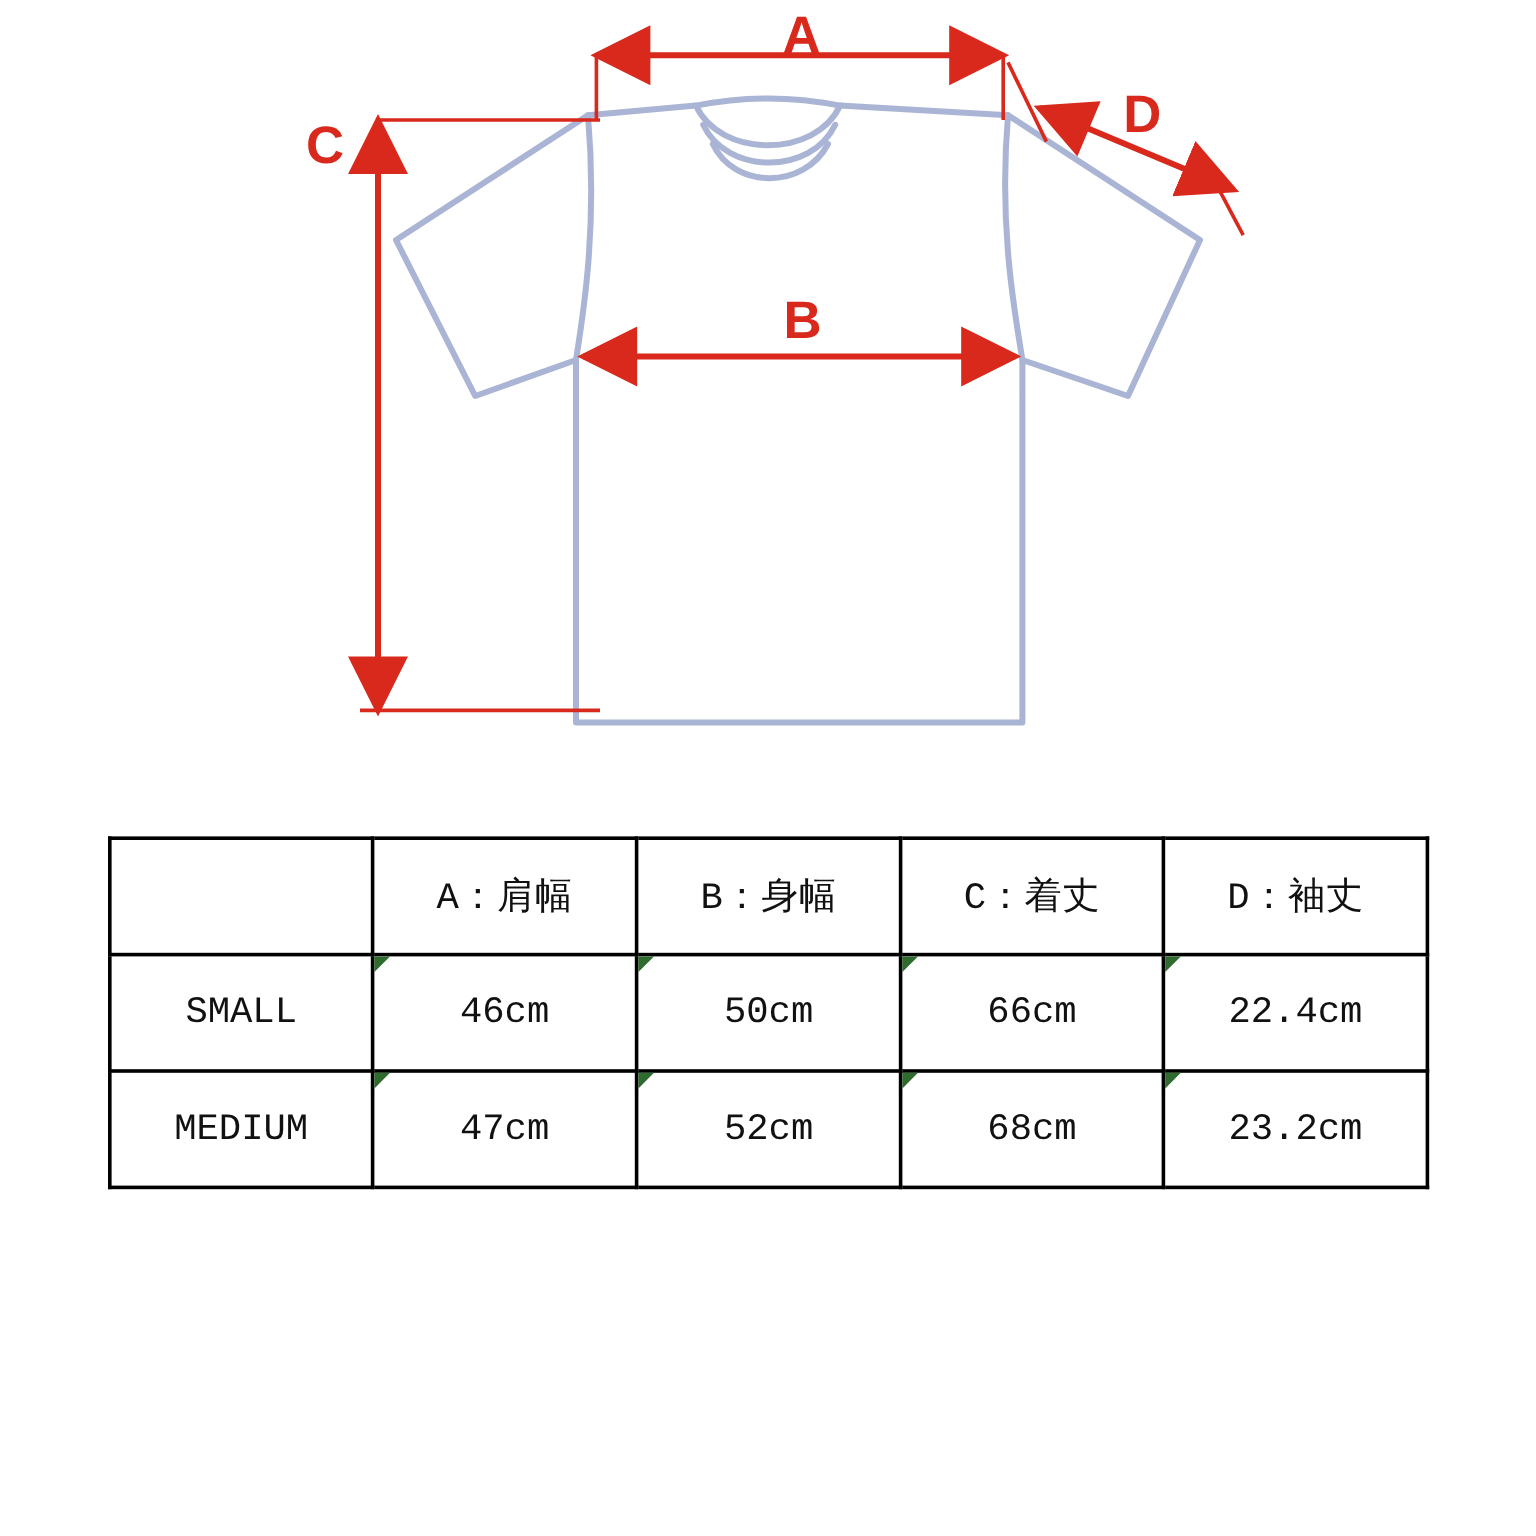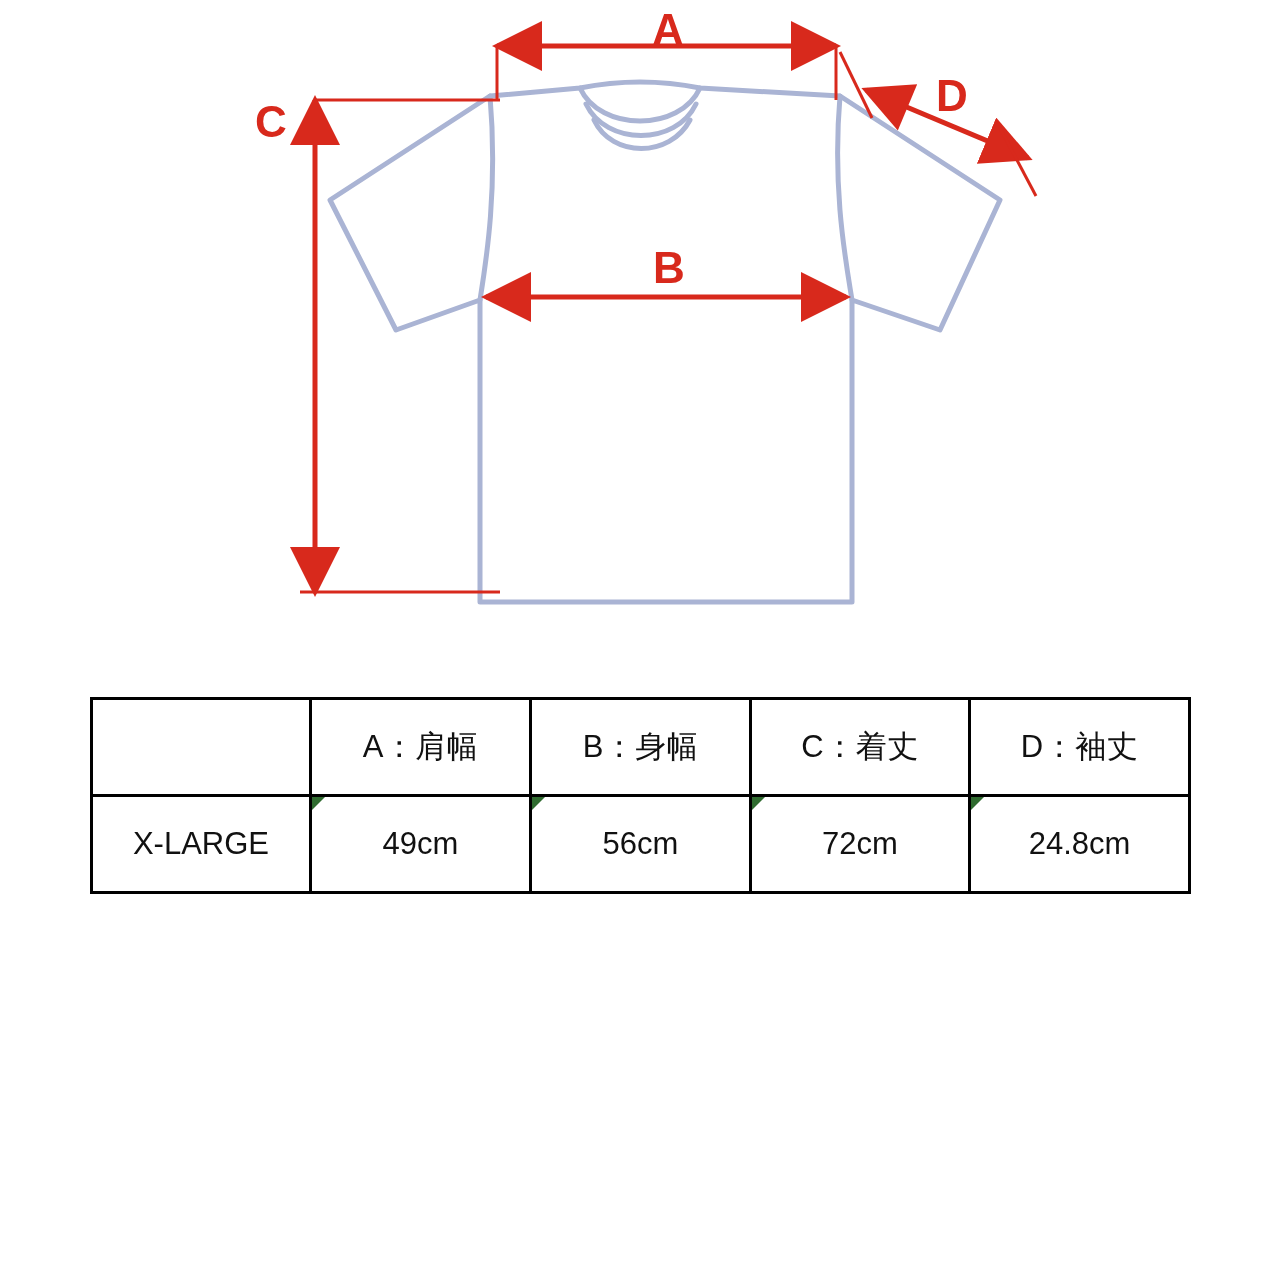--- a/index.html
+++ b/index.html
@@ -54,21 +54,21 @@
     table-layout: fixed;
   }
   .size-table td, .size-table th {
     border: 3px solid #000000;
     padding: 0;
     height: 94px;
     text-align: center;
     vertical-align: middle;
     font-weight: normal;
     font-size: 31px;
-    font-family: Liberation Sans, sans-serif;
+    font-family: Liberation Mono, monospace;
     color: #111111;
     position: relative;
   }
   .size-table col.c0 { width: 219px; }
   .size-table col.c1 { width: 220px; }
   .size-table col.c2 { width: 220px; }
   .size-table col.c3 { width: 219px; }
   .size-table col.c4 { width: 220px; }
 
   .hdr-cell {
@@ -173,22 +173,29 @@
       <tr>
         <th class="corner-cell"></th>
         <th class="hdr-cell">A：肩幅</th>
         <th class="hdr-cell">B：身幅</th>
         <th class="hdr-cell">C：着丈</th>
         <th class="hdr-cell">D：袖丈</th>
       </tr>
     </thead>
     <tbody>
       <tr>
-        <td class="row-head">X-LARGE</td>
-        <td class="mark">49cm</td>
-        <td class="mark">56cm</td>
-        <td class="mark">72cm</td>
-        <td class="mark">24.8cm</td>
+        <td class="row-head">SMALL</td>
+        <td class="mark">46cm</td>
+        <td class="mark">50cm</td>
+        <td class="mark">66cm</td>
+        <td class="mark">22.4cm</td>
+      </tr>
+      <tr>
+        <td class="row-head">MEDIUM</td>
+        <td class="mark">47cm</td>
+        <td class="mark">52cm</td>
+        <td class="mark">68cm</td>
+        <td class="mark">23.2cm</td>
       </tr>
     </tbody>
   </table>
 
 </div>
 
 </body></html>

